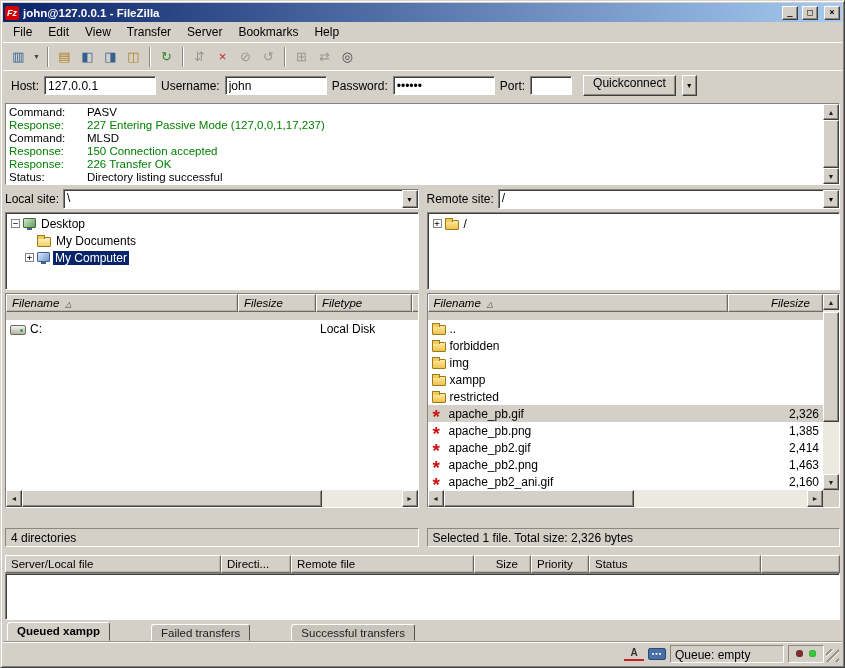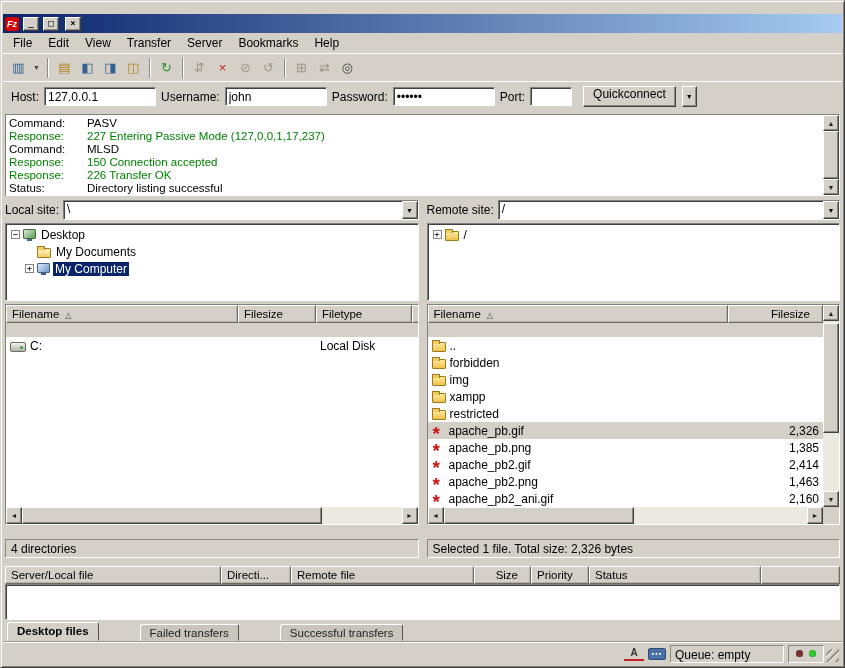--- a/index.html
+++ b/index.html
@@ -12,21 +12,21 @@
   .sunken{border:1px solid;border-color:#808080 #ffffff #ffffff #808080;
     box-shadow:inset 1px 1px 0 #404040;background:#fff;}
 
   .window{width:845px;height:668px;background:#d4d0c8;padding:2px;
     border:1px solid;border-color:#d8d4cc #404040 #404040 #d8d4cc;
     box-shadow:inset 1px 1px 0 #fff,inset -1px -1px 0 #808080;
     display:flex;flex-direction:column;position:relative;}
 
   
   .titlebar{height:19px;flex:none;display:flex;align-items:center;gap:4px;padding:0 2px;
-    background:linear-gradient(90deg,#0a246a,#a6caf0);color:#fff;margin-top:11px;}
+    background:linear-gradient(90deg,#0a246a,#a6caf0);color:#fff;}
   .app-icon{width:14px;height:14px;background:#d40000;color:#fff;border-radius:2px;
     font-size:9px;font-weight:bold;font-style:italic;display:flex;align-items:center;justify-content:center;flex:none;}
   .title-text{flex:1;font-weight:bold;font-size:11.5px;white-space:nowrap;overflow:hidden;}
   .win-btn{width:16px;height:14px;flex:none;display:flex;align-items:center;justify-content:center;
     font-size:9px;line-height:1;color:#000;font-weight:bold;font-family:"DejaVu Sans Mono",monospace;}
   .win-btn.close{margin-left:2px;}
 
   
   .menubar{height:20px;flex:none;display:flex;align-items:center;padding-left:2px;}
   .menu-item{padding:2px 8px;cursor:default;}
@@ -86,21 +86,21 @@
   .exp{width:9px;height:9px;flex:none;border:1px solid #848484;background:#fff;color:#000;
     font-size:9px;line-height:7px;text-align:center;font-family:"DejaVu Sans Mono",monospace;}
   .exp.ghost{visibility:hidden;}
   .tree-label{padding:0 2px;}
   .tree-label.selected{background:#0a246a;color:#fff;}
 
   .list-outer{flex:none;display:flex;flex-direction:column;
     border:1px solid;border-color:#808080 #fff #fff #808080;box-shadow:inset 1px 1px 0 #404040;background:#fff;}
   .list-frame{display:flex;}
   .list-main{flex:1;min-width:0;display:flex;flex-direction:column;}
-  .list-header{height:32px;flex:none;display:flex;background:#d4d0c8;overflow:hidden;}
+  .list-header{height:26px;flex:none;display:flex;background:#d4d0c8;overflow:hidden;font-style:italic;}
   .hcell{height:18px;background:#d4d0c8;border:1px solid;border-color:#fff #6e6a62 #6e6a62 #fff;
     box-shadow:inset -1px -1px 0 #b8b4ac;padding:0 5px;display:flex;align-items:center;
     font-size:11.5px;white-space:nowrap;overflow:hidden;flex:none;}
   .hcell.fill{flex:1;}
   .hcell.num{justify-content:flex-end;padding-right:12px;}
   .sort-arrow::after{content:"△";font-size:8px;color:#444;margin-left:6px;}
   .list-rows{height:170px;overflow:hidden;background:#fff;}
   .file-row{height:17px;display:flex;align-items:center;white-space:nowrap;}
   .file-row.selected{background:#d4d0c8;}
   .cell{padding:0 4px;overflow:hidden;flex:none;display:flex;align-items:center;gap:4px;}
@@ -119,21 +119,21 @@
   .ic-drive{width:16px;height:10px;background:linear-gradient(#f4f3ef,#b4b1a8);
     border:1px solid #6e6a62;border-radius:2px;position:relative;margin-top:2px;}
   .ic-drive::after{content:"";position:absolute;right:2px;top:3px;width:3px;height:3px;
     background:#3f9e3f;border-radius:50%;}
   .ic-monitor{width:13px;height:10px;border:1px solid #44618c;border-radius:1px;
     background:linear-gradient(135deg,#dbe9fa,#6f98cc);position:relative;margin-bottom:2px;}
   .ic-monitor::after{content:"";position:absolute;left:3px;bottom:-3px;width:5px;height:2px;background:#44618c;}
   .ic-monitor.desktop{background:linear-gradient(135deg,#d8eccf,#5f9c5a);border-color:#3f6e3c;}
 
   
-  .pane-status{height:19px;flex:none;margin-top:14px;padding:2px 5px;white-space:nowrap;overflow:hidden;
+  .pane-status{height:19px;flex:none;margin-top:20px;padding:2px 5px;white-space:nowrap;overflow:hidden;
     border:1px solid;border-color:#8b887f #fff #fff #8b887f;}
 
   
   .queue-header{height:18px;flex:none;display:flex;margin:8px 2px 0;overflow:hidden;}
   .queue-body{flex:1;min-height:36px;background:#fff;margin:0 2px;
     border:1px solid;border-color:#808080 #fff #fff #808080;box-shadow:inset 1px 1px 0 #404040;}
   .tabs{height:20px;flex:none;display:flex;align-items:flex-end;gap:1px;margin:1px 0 0 4px;}
   .tab{padding:2px 9px 2px;font-size:11.5px;background:#d4d0c8;
     border:1px solid;border-color:#fff #55524c #d4d0c8 #fff;border-radius:3px 3px 0 0;}
   .tab.active{font-weight:bold;height:19px;}
@@ -157,20 +157,21 @@
   .grip{position:absolute;right:3px;bottom:3px;width:13px;height:13px;
     background:repeating-linear-gradient(135deg,transparent 0 3px,#9b978d 3px 5px,#ffffff 5px 6px);}
 </style>
 </head>
 <body>
 
 <div class="window">
 
   <div class="titlebar">
     <span class="app-icon">Fz</span>
+    <span class="title-text">john@127.0.0.1 - FileZilla</span>
     <span class="win-btn raised">_</span>
     <span class="win-btn raised">□</span>
     <span class="win-btn raised close">×</span>
   </div>
 
   <div class="menubar">
     <span class="menu-item">File</span>
     <span class="menu-item">Edit</span>
     <span class="menu-item">View</span>
     <span class="menu-item">Transfer</span>
@@ -453,21 +454,21 @@
       <span>Priority</span>
     </div>
     <div class="hcell" style="width:172px">
       <span>Status</span>
     </div>
     <div class="hcell fill"></div>
   </div>
   <div class="queue-body"></div>
 
   <div class="tabs">
-    <span class="tab active">Desktop files</span>
+    <span class="tab active">Queued xampp</span>
     <span class="tab inactive">Failed transfers</span>
     <span class="tab inactive">Successful transfers</span>
   </div>
 
   <div class="statusbar">
     <span class="sbi type">A</span>
     <span class="sbi speed">▪▪▪</span>
     <span class="queue-panel">Queue: empty</span>
     <span class="led-panel">
       <span class="led red"></span>

